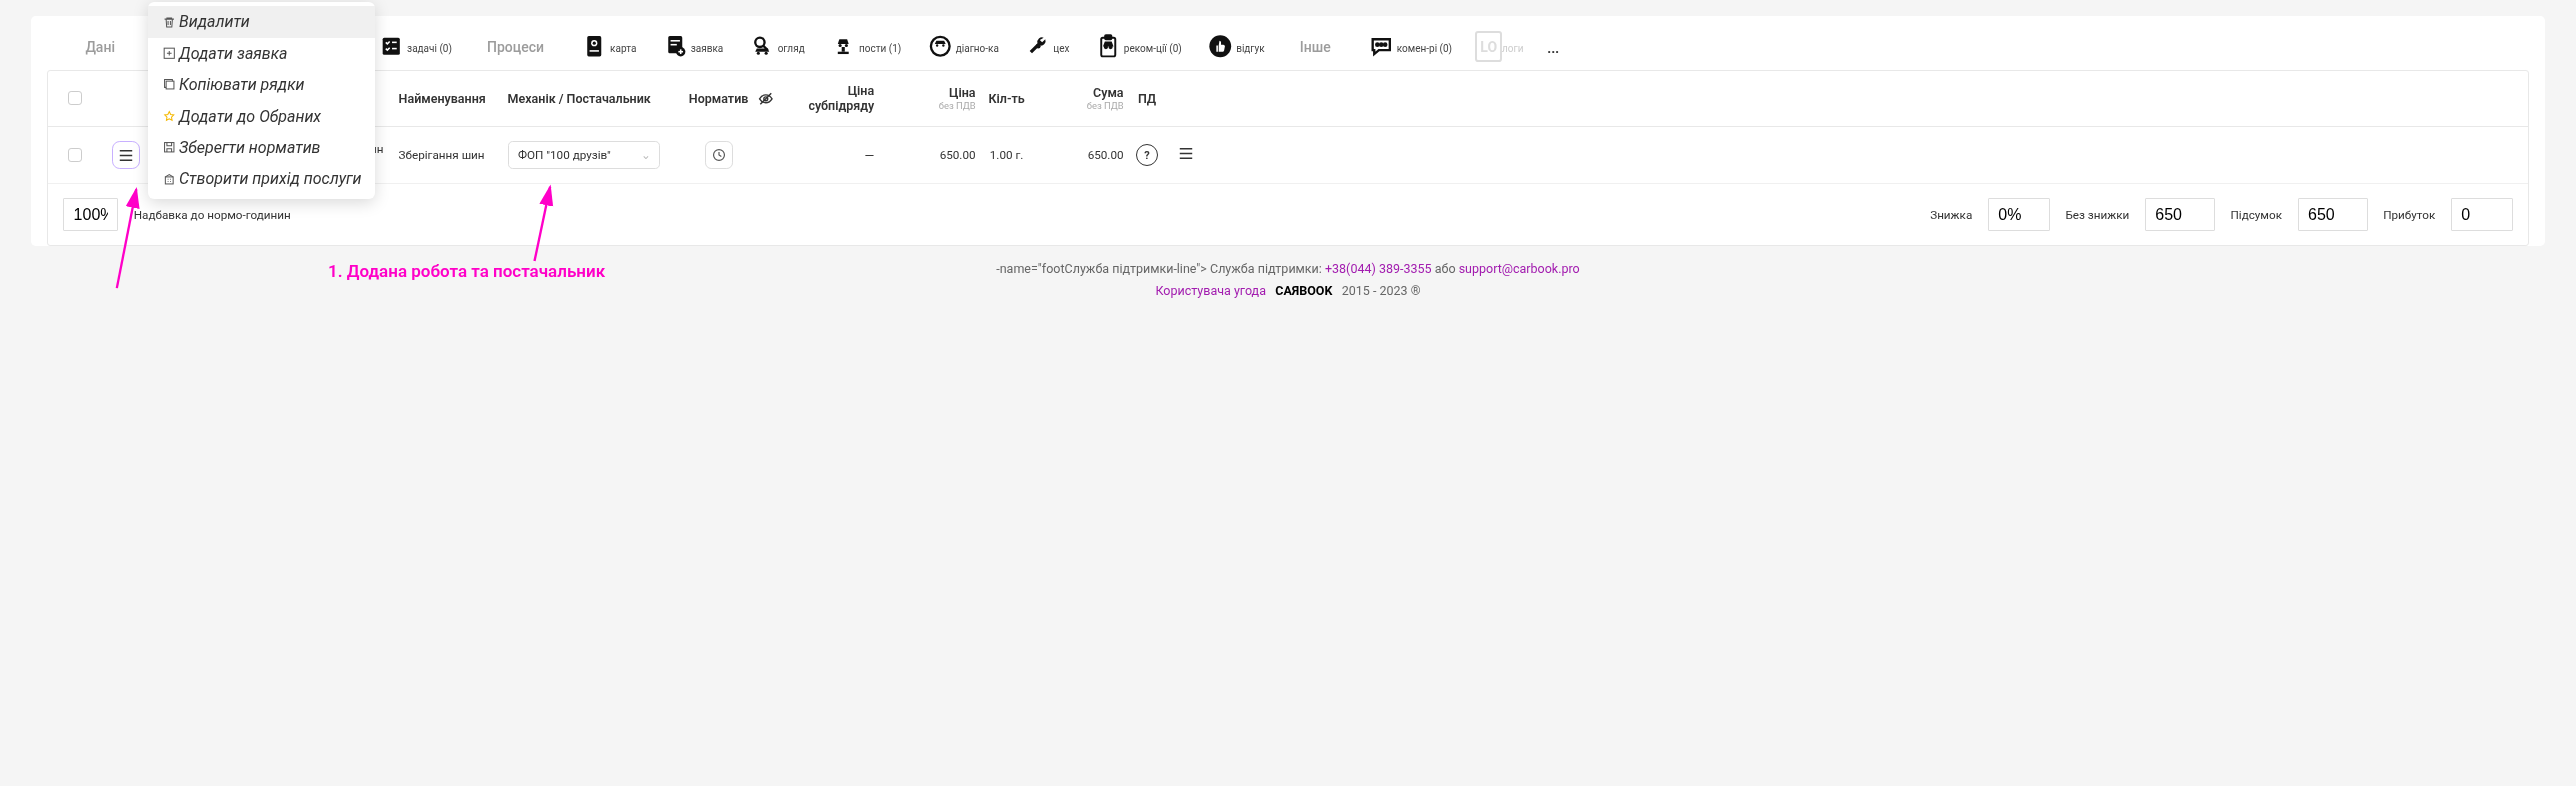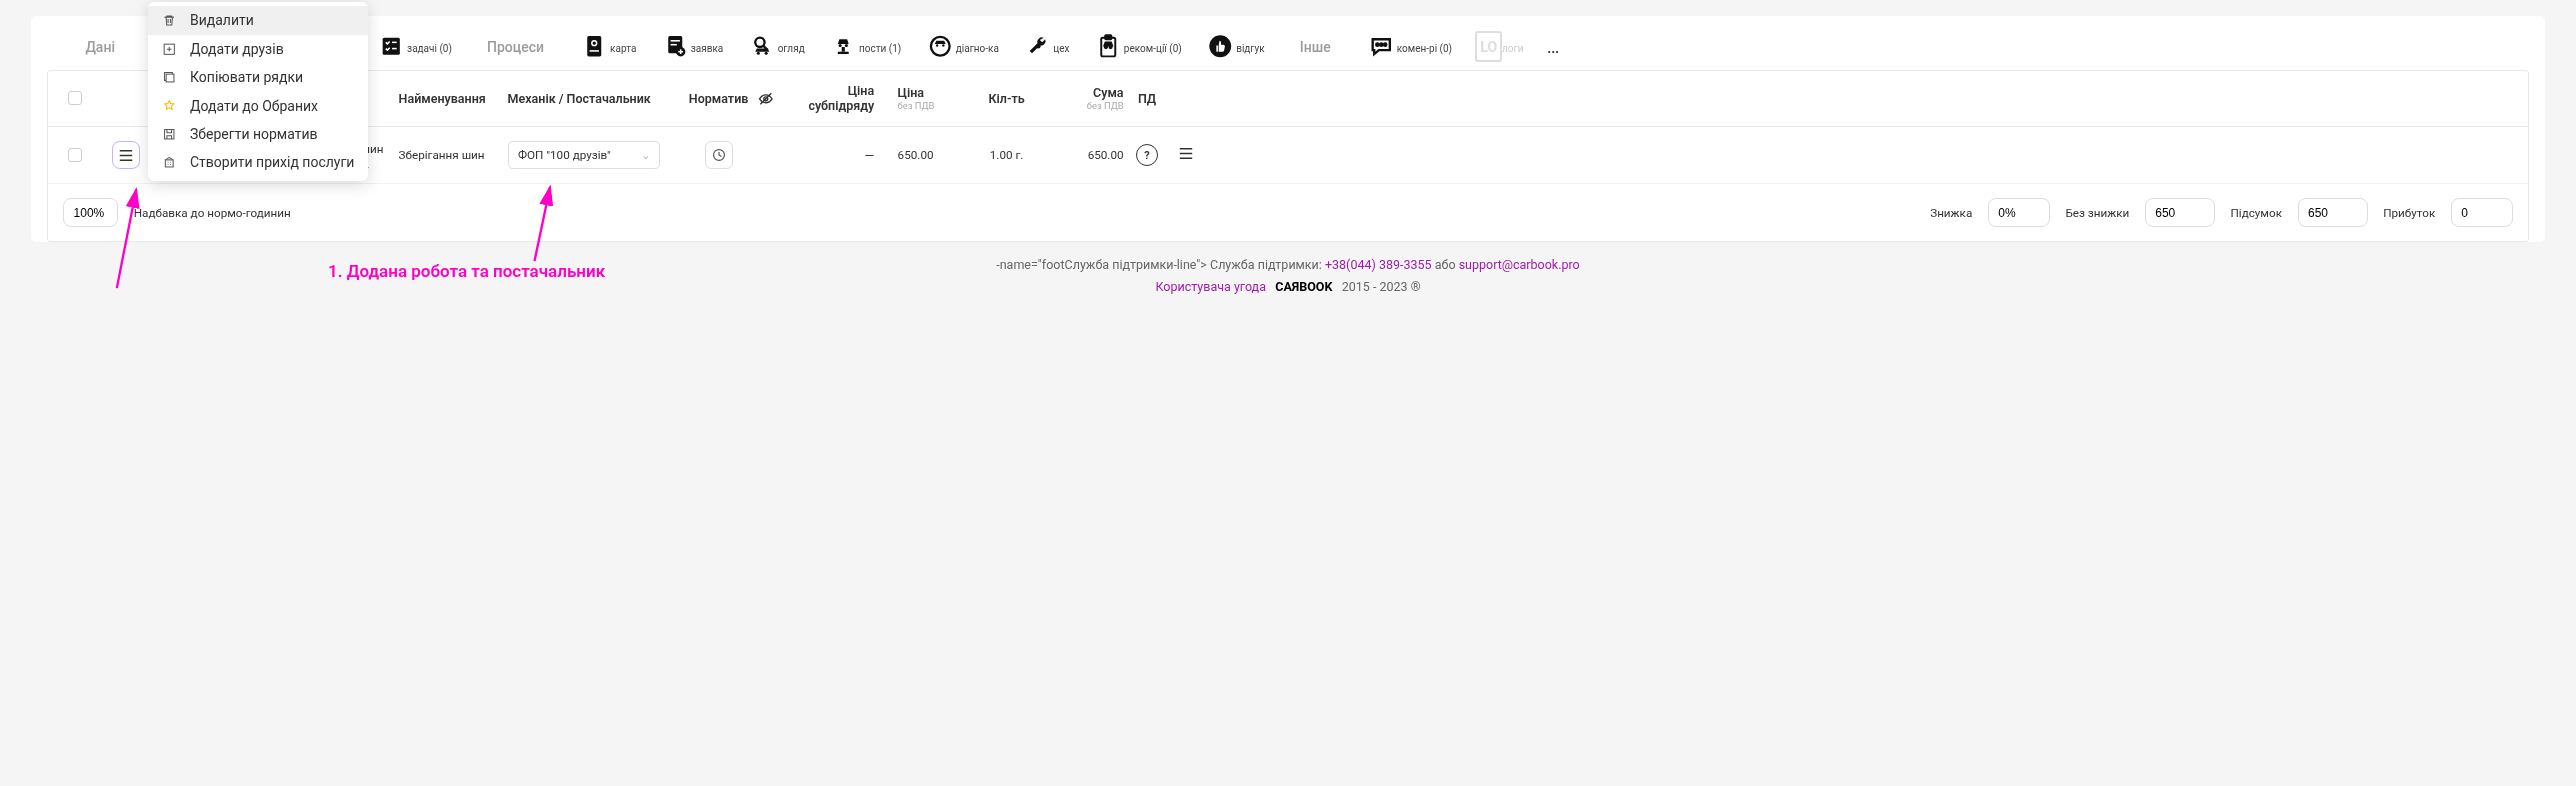--- a/index.html
+++ b/index.html
@@ -75,22 +75,23 @@
   box-shadow: 0 3.1px 15.6px rgba(0,0,0,0.15);
   padding: 4.7px 0;
   min-width: 168px;
   z-index: 100;
 }
 .dropdown-item {
   display: flex;
   align-items: center;
   padding: 6.2px 14px;
   cursor: pointer;
-  gap: 14px;
-  font-size: 14px;
+  gap: 3px;
+  font-size: 16px;
+  font-style: italic;
 }
 .dropdown-item.highlighted {
   background: #f0f0f0;
 }
 .dropdown-icon {
   width: 14px;
   height: 14px;
   display: flex;
   align-items: center;
   justify-content: center;
@@ -145,21 +146,21 @@
   width: 78px;
   text-align: center;
 }
 .col-subcontract {
   width: 140px;
   text-align: right;
   padding-right: 23.4px;
 }
 .col-price {
   width: 78px;
-  text-align: left;
+  text-align: right;
 }
 .col-qty {
   width: 62px;
   text-align: center;
 }
 .col-sum {
   width: 86px;
   text-align: right;
 }
 .col-pd {
@@ -250,23 +251,23 @@
   margin: 0 auto;
 }
 .summary-row {
   display: flex;
   align-items: center;
   padding: 14px 15.6px;
   gap: 15.6px;
 }
 .summary-input {
   border: 0.8px solid #ddd;
-  border-radius: 8px;
+  border-radius: 1px;
   padding: 6.2px 9.4px;
-  font-size: 12px;
+  font-size: 16px;
   background: #fff;
 }
 .summary-label {
   font-size: 11.7px;
 }
 .annotation {
   position: absolute;
   color: #ff00c8;
   font-size: 17px;
   font-weight: 600;
@@ -320,21 +321,21 @@
           </span>
           <span>Видалити</span>
         </div>
         <div class="dropdown-item">
           <span class="dropdown-icon">
             <svg width="12.5" height="12.5" viewBox="0 0 16 16" fill="none" stroke="#555" stroke-width="1.3">
                 <rect x="1.5" y="1.5" width="13" height="13"></rect>
                 <path d="M8 5v6M5 8h6"></path>
               </svg>
           </span>
-          <span>Додати друзів</span>
+          <span>Додати заявка</span>
         </div>
         <div class="dropdown-item">
           <span class="dropdown-icon">
             <svg width="12.5" height="12.5" viewBox="0 0 16 16" fill="none" stroke="#555" stroke-width="1.3">
                 <rect x="4" y="4" width="10" height="10"></rect>
                 <path d="M4 12H2V2h10v2"></path>
               </svg>
           </span>
           <span>Копіювати рядки</span>
         </div>

